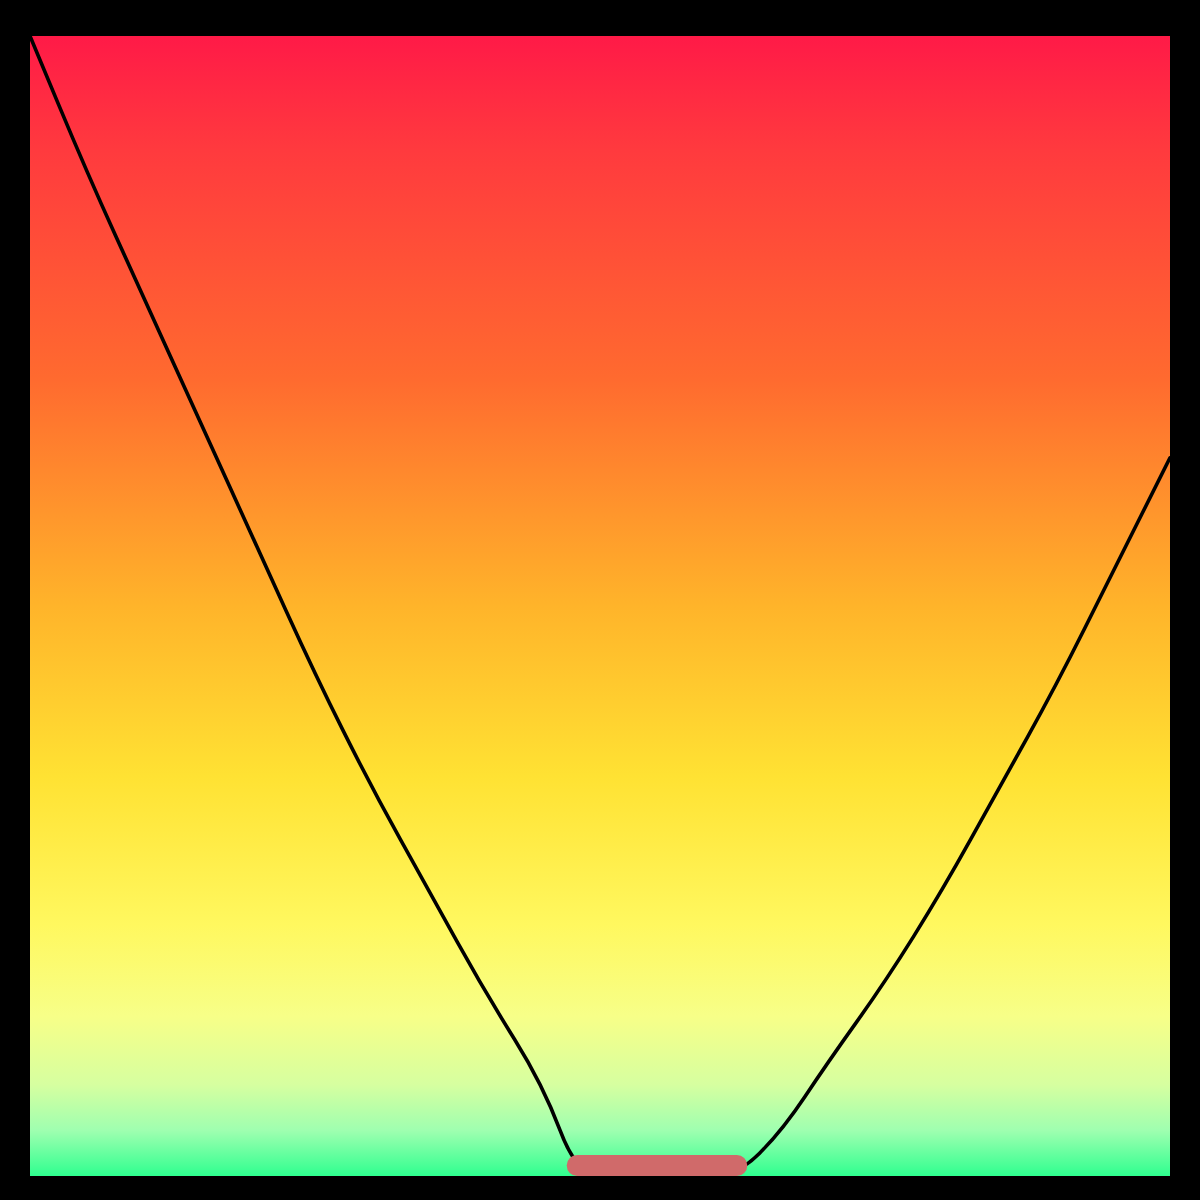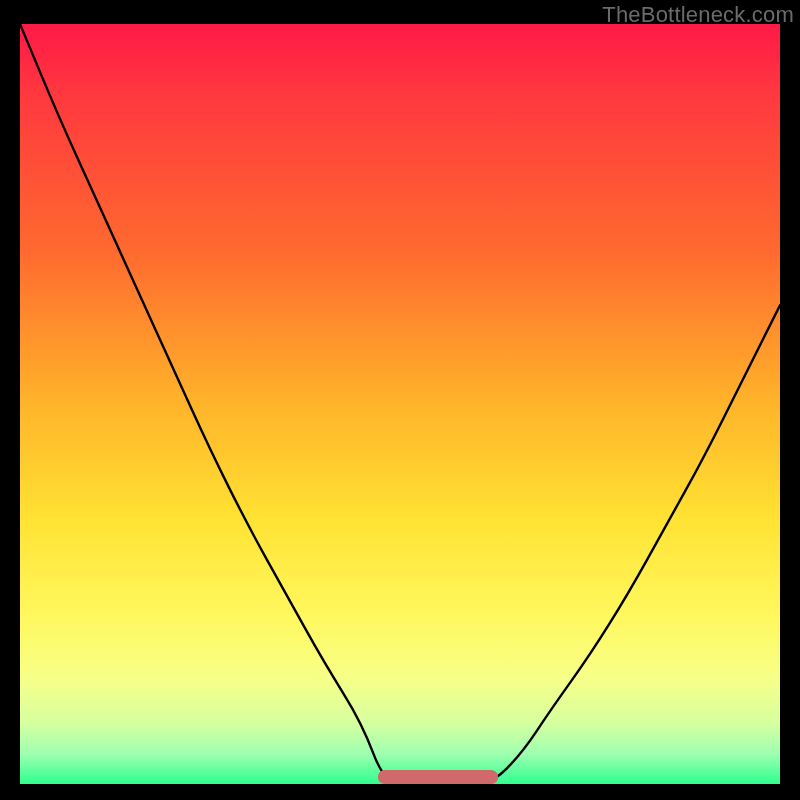--- a/index.html
+++ b/index.html
@@ -55,21 +55,20 @@
     font-size: 22px;
     letter-spacing: 0.2px;
     user-select: none;
   }
 </style>
 </head>
 <body>
 
 <div class="stage">
 
-  <div class="watermark">TheBottleneck.com</div>
 
   <div class="plot">
     <div class="gradient"></div>
     <svg class="curve-layer" viewBox="0 0 760 760" preserveAspectRatio="none">
       <path id="curve-path" fill="none" stroke="#000" stroke-width="2.4" stroke-linecap="round" stroke-linejoin="round" d="M 0.0 0.0 Q 0.0 0.0 19.0 45.6 Q 38.0 91.2 57.0 133.0 Q 76.0 174.8 95.0 216.6 Q 114.0 258.4 133.0 300.2 Q 152.0 342.0 171.0 383.8 Q 190.0 425.6 209.0 463.6 Q 228.0 501.6 247.0 535.8 Q 266.0 570.0 285.0 604.2 Q 304.0 638.4 323.0 668.8 Q 342.0 699.2 353.4 729.6 Q 364.8 760.0 380.0 760.0 Q 395.2 760.0 406.6 760.0 Q 418.0 760.0 429.4 760.0 Q 440.8 760.0 456.0 760.0 Q 471.2 760.0 486.4 744.8 Q 501.6 729.6 516.8 706.8 Q 532.0 684.0 551.0 657.4 Q 570.0 630.8 589.0 600.4 Q 608.0 570.0 627.0 535.8 Q 646.0 501.6 665.0 467.4 Q 684.0 433.2 703.0 395.2 Q 722.0 357.2 741.0 319.2 T 760.0 281.2"></path>
       <path id="flat-path" fill="none" stroke="#d06a6a" stroke-width="14" stroke-linecap="round" stroke-linejoin="round" d="M 364.8 753.0 L 471.2 753.0"></path>
     </svg>
   </div>
 
 </div>

